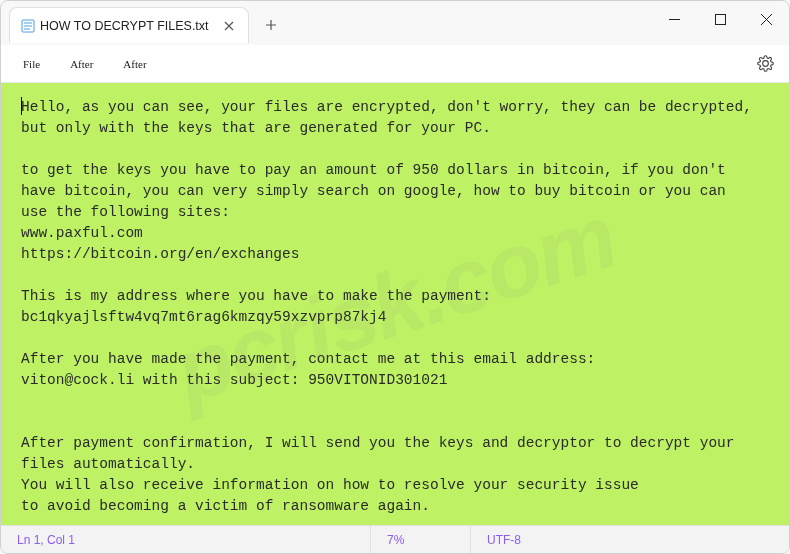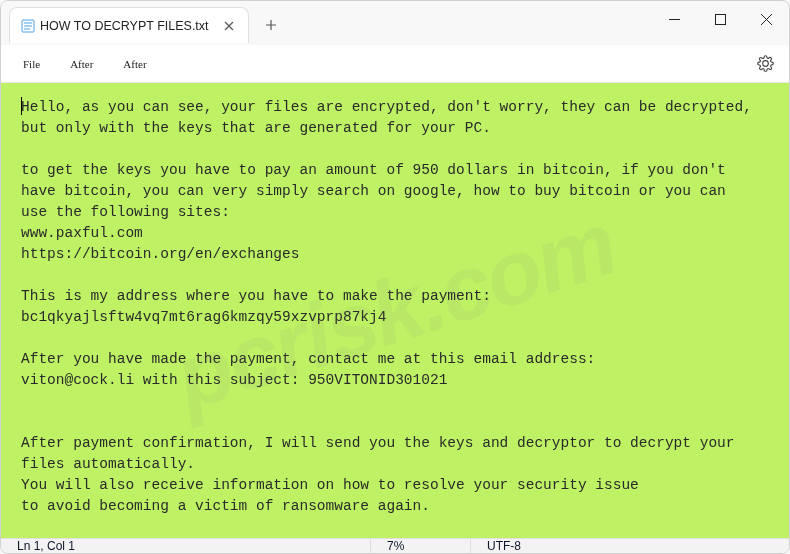--- a/index.html
+++ b/index.html
@@ -130,27 +130,27 @@
     }
     .caret {
       position: absolute;
       left: 20px;
       top: 14px;
       width: 1px;
       height: 18px;
       background: #000;
     }
     .statusbar {
-      height: 15px;
+      height: 28px;
       background: #f3f3f3;
       border-top: 1px solid #e0e0e0;
       display: flex;
       align-items: center;
       font-size: 12px;
-      color: #0f172a;
+      color: #8b5cf6;
     }
     .status-seg {
       padding: 0 16px;
       border-right: 1px solid #e0e0e0;
       height: 100%;
       display: flex;
       align-items: center;
     }
     .status-seg:first-child { flex: 0 0 370px; }
     .status-seg.zoom { flex: 0 0 100px; }

